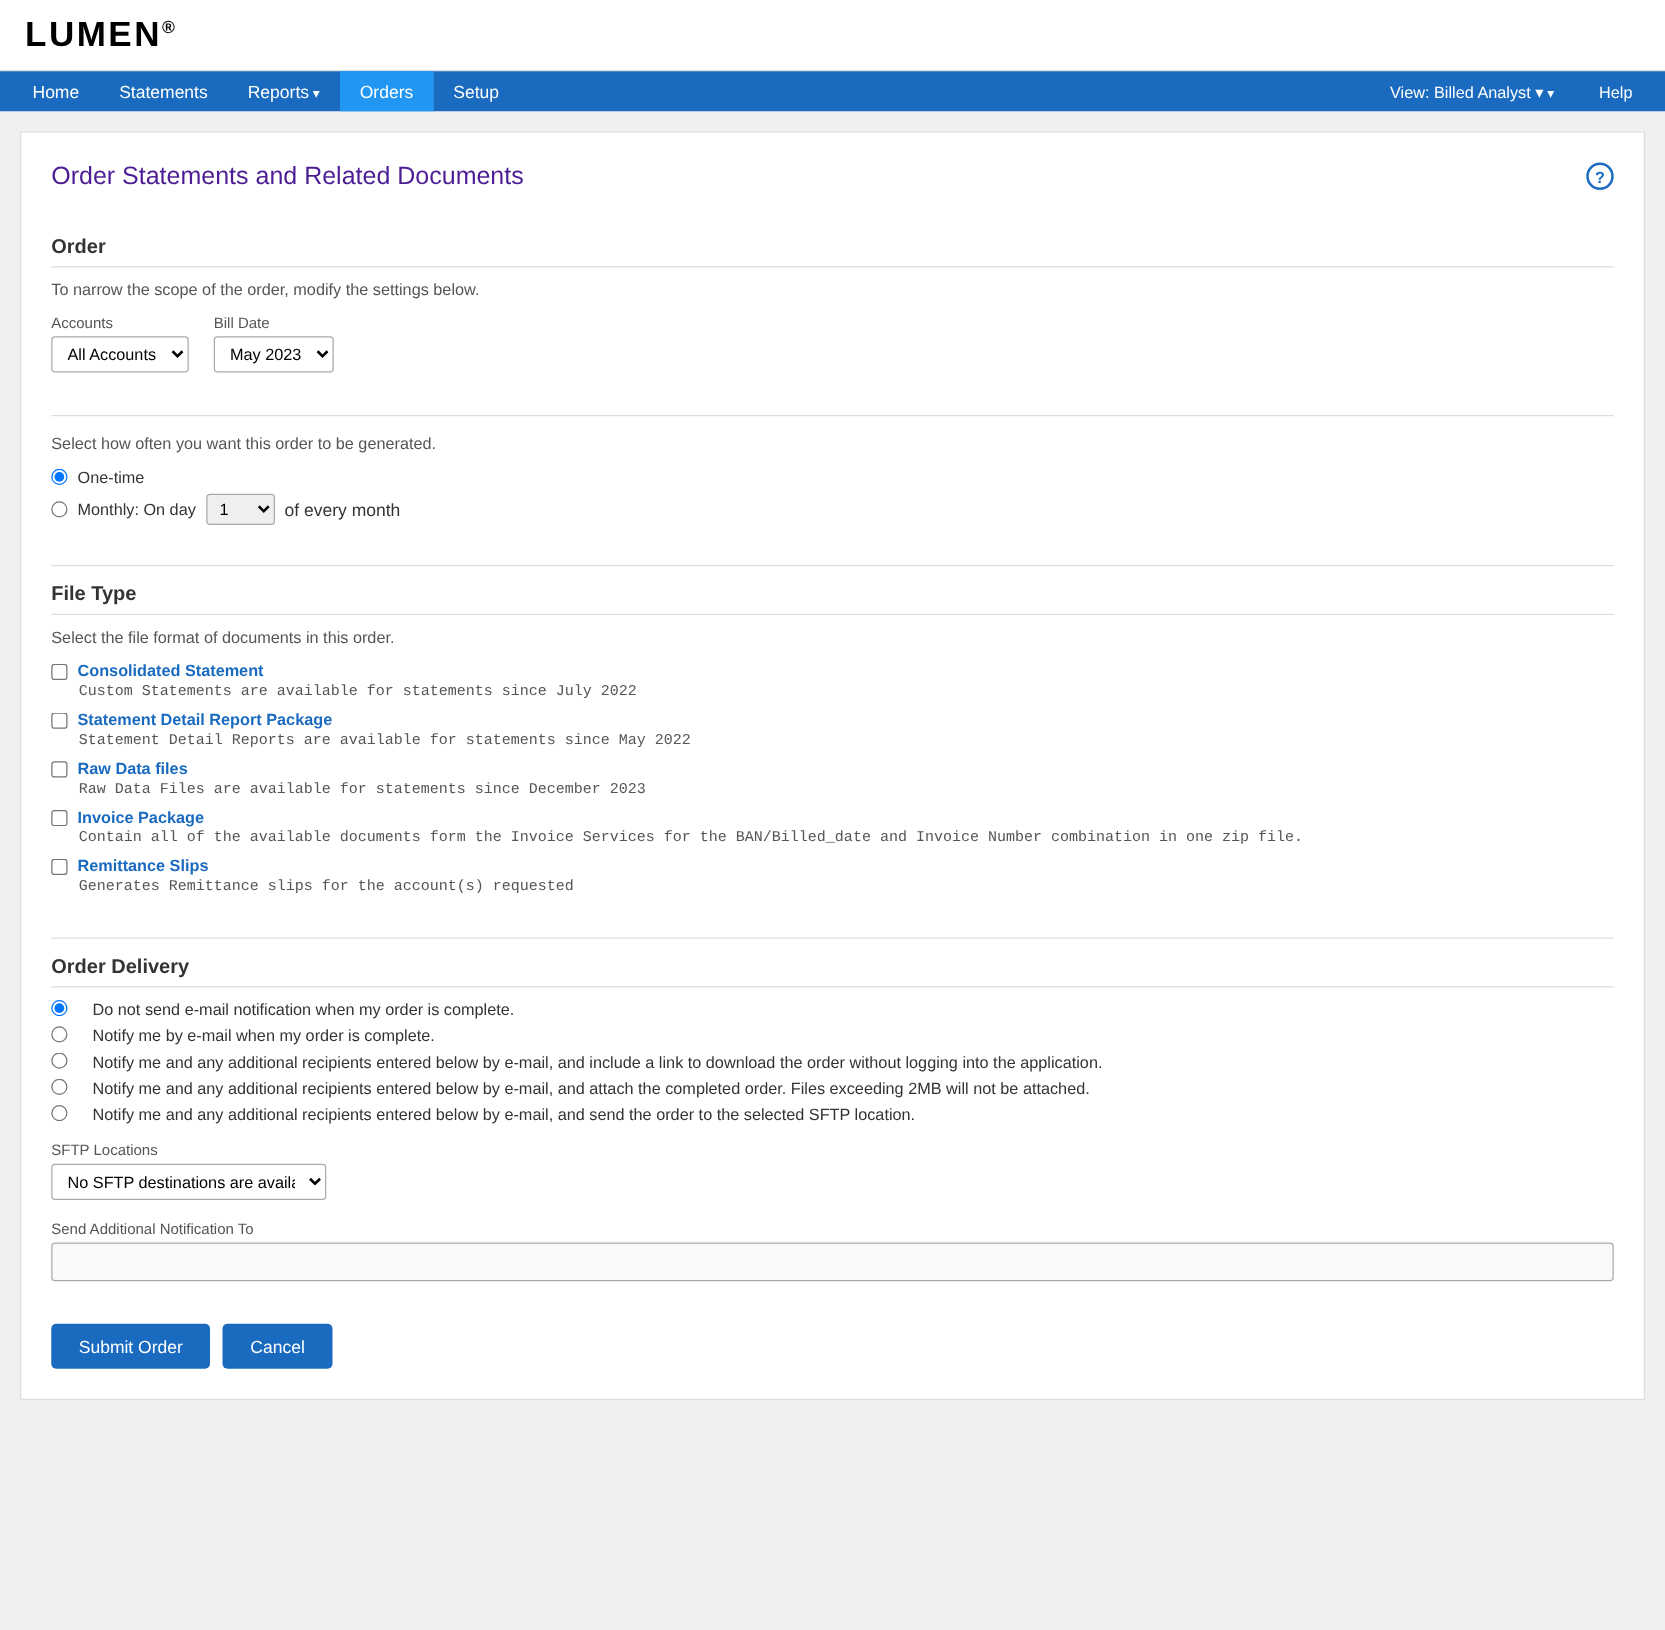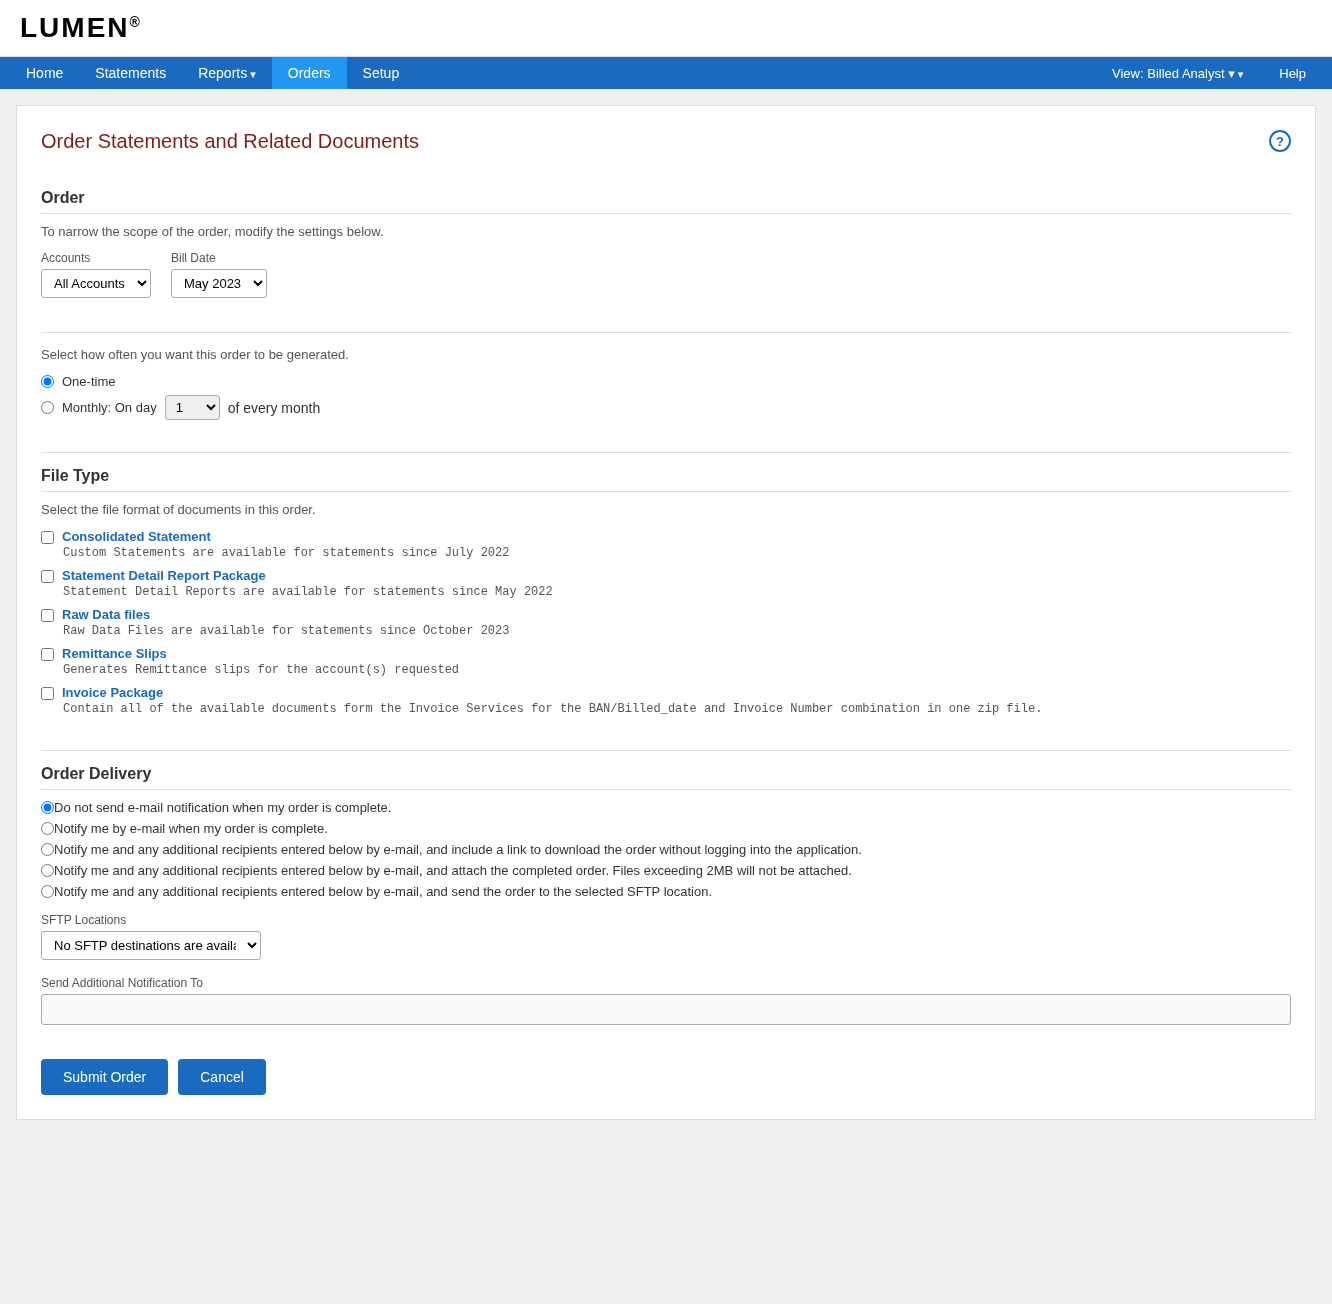--- a/index.html
+++ b/index.html
@@ -14,42 +14,42 @@
     .nav-left { display: flex; flex: 1; }
     .nav-item { color: #fff; padding: 8px 16px; cursor: pointer; font-size: 14px; text-decoration: none; display: block; }
     .nav-item.active { background: #2196F3; }
     .nav-item.dropdown::after { content: ' ▾'; font-size: 11px; }
     .nav-right { display: flex; align-items: center; gap: 4px; }
     .nav-right .nav-item { font-size: 13px; }
 
     
     .page { background: #fff; margin: 16px; padding: 24px; border: 1px solid #ddd; }
 
-    .page-title { font-size: 20px; font-weight: normal; color: #7f1d1d; margin-bottom: 4px; }
+    .page-title { font-size: 20px; font-weight: normal; color: #4c1d95; margin-bottom: 4px; }
     .help-icon { float: right; color: #1a6bbf; font-size: 18px; cursor: pointer; }
 
     .section { margin-top: 32px; padding-bottom: 10px; }
     .section-title { font-size: 16px; font-weight: bold; color: #333; padding-bottom: 6px; border-bottom: 1px solid #ddd; margin-bottom: 10px; }
     .section-desc { font-size: 13px; color: #555; margin-bottom: 12px; }
 
     .form-row { display: flex; gap: 20px; align-items: flex-end; margin-bottom: 8px; }
     .form-group label { display: block; font-size: 12px; color: #555; margin-bottom: 4px; }
     .form-group select { border: 1px solid #aaa; padding: 5px 8px; font-size: 13px; border-radius: 3px; background: #fff; cursor: pointer; }
 
     .radio-group { margin: 6px 0; display: flex; align-items: center; gap: 8px; }
     .radio-group label { font-size: 13px; color: #333; }
     .radio-group select { border: 1px solid #aaa; padding: 3px 6px; font-size: 13px; border-radius: 3px; }
 
     .checkbox-group { margin: 8px 0; }
     .checkbox-group .cb-label { display: flex; align-items: flex-start; gap: 8px; font-size: 13px; color: #1a6bbf; cursor: pointer; font-weight: bold; }
     .checkbox-group .cb-label input { margin-top: 2px; }
     .checkbox-group .cb-desc { font-size: 12px; color: #555; margin-left: 22px; margin-top: 2px; font-family: Liberation Mono, monospace; }
 
     .order-delivery-options { margin: 8px 0; }
-    .radio-option { display: flex; align-items: center; gap: 0; margin: 6px 0; font-size: 13px; color: #333; }
+    .radio-option { display: flex; align-items: flex-start; gap: 20px; margin: 6px 0; font-size: 13px; color: #333; }
     .radio-option input[type=radio] { cursor: pointer; }
 
     .sftp-section { margin-top: 14px; }
     .sftp-label { font-size: 12px; color: #555; margin-bottom: 4px; }
     .sftp-section select { border: 1px solid #aaa; padding: 5px 8px; font-size: 13px; border-radius: 3px; background: #fff; width: 220px; }
 
     .additional-notification { margin-top: 16px; }
     .additional-notification label { font-size: 12px; color: #555; margin-bottom: 4px; display: block; }
     .additional-notification input { width: 100%; border: 1px solid #aaa; padding: 7px 8px; font-size: 13px; border-radius: 3px; background: #f9f9f9; }
 
@@ -144,37 +144,37 @@
         <label for="cb-statement-detail" style="color:#1a6bbf; cursor:pointer;">Statement Detail Report Package</label>
       </div>
       <div class="cb-desc">Statement Detail Reports are available for statements since May 2022</div>
     </div>
 
     <div class="checkbox-group">
       <div class="cb-label">
         <input type="checkbox" id="cb-raw-data" style="">
         <label for="cb-raw-data" style="color:#1a6bbf; cursor:pointer;">Raw Data files</label>
       </div>
-      <div class="cb-desc">Raw Data Files are available for statements since October 2023</div>
+      <div class="cb-desc">Raw Data Files are available for statements since December 2023</div>
+    </div>
+
+    <div class="checkbox-group">
+      <div class="cb-label">
+        <input type="checkbox" id="cb-invoice-package" style="">
+        <label for="cb-invoice-package" style="color:#1a6bbf; cursor:pointer;">Invoice Package</label>
+      </div>
+      <div class="cb-desc">Contain all of the available documents form the Invoice Services for the BAN/Billed_date and Invoice Number combination in one zip file.</div>
     </div>
 
     <div class="checkbox-group">
       <div class="cb-label">
         <input type="checkbox" id="cb-remittance" style="">
         <label for="cb-remittance" style="color:#1a6bbf; cursor:pointer;">Remittance Slips</label>
       </div>
       <div class="cb-desc">Generates Remittance slips for the account(s) requested</div>
-    </div>
-
-    <div class="checkbox-group">
-      <div class="cb-label">
-        <input type="checkbox" id="cb-invoice-package" style="">
-        <label for="cb-invoice-package" style="color:#1a6bbf; cursor:pointer;">Invoice Package</label>
-      </div>
-      <div class="cb-desc">Contain all of the available documents form the Invoice Services for the BAN/Billed_date and Invoice Number combination in one zip file.</div>
     </div>
   </div>
 
   <div class="section divider-section">
     <div class="section-title">Order Delivery</div>
 
     <div class="order-delivery-options">
       <div class="radio-option">
         <input type="radio" name="delivery" id="del-no-email" checked="" style="">
         <label for="del-no-email">Do not send e-mail notification when my order is complete.</label>

